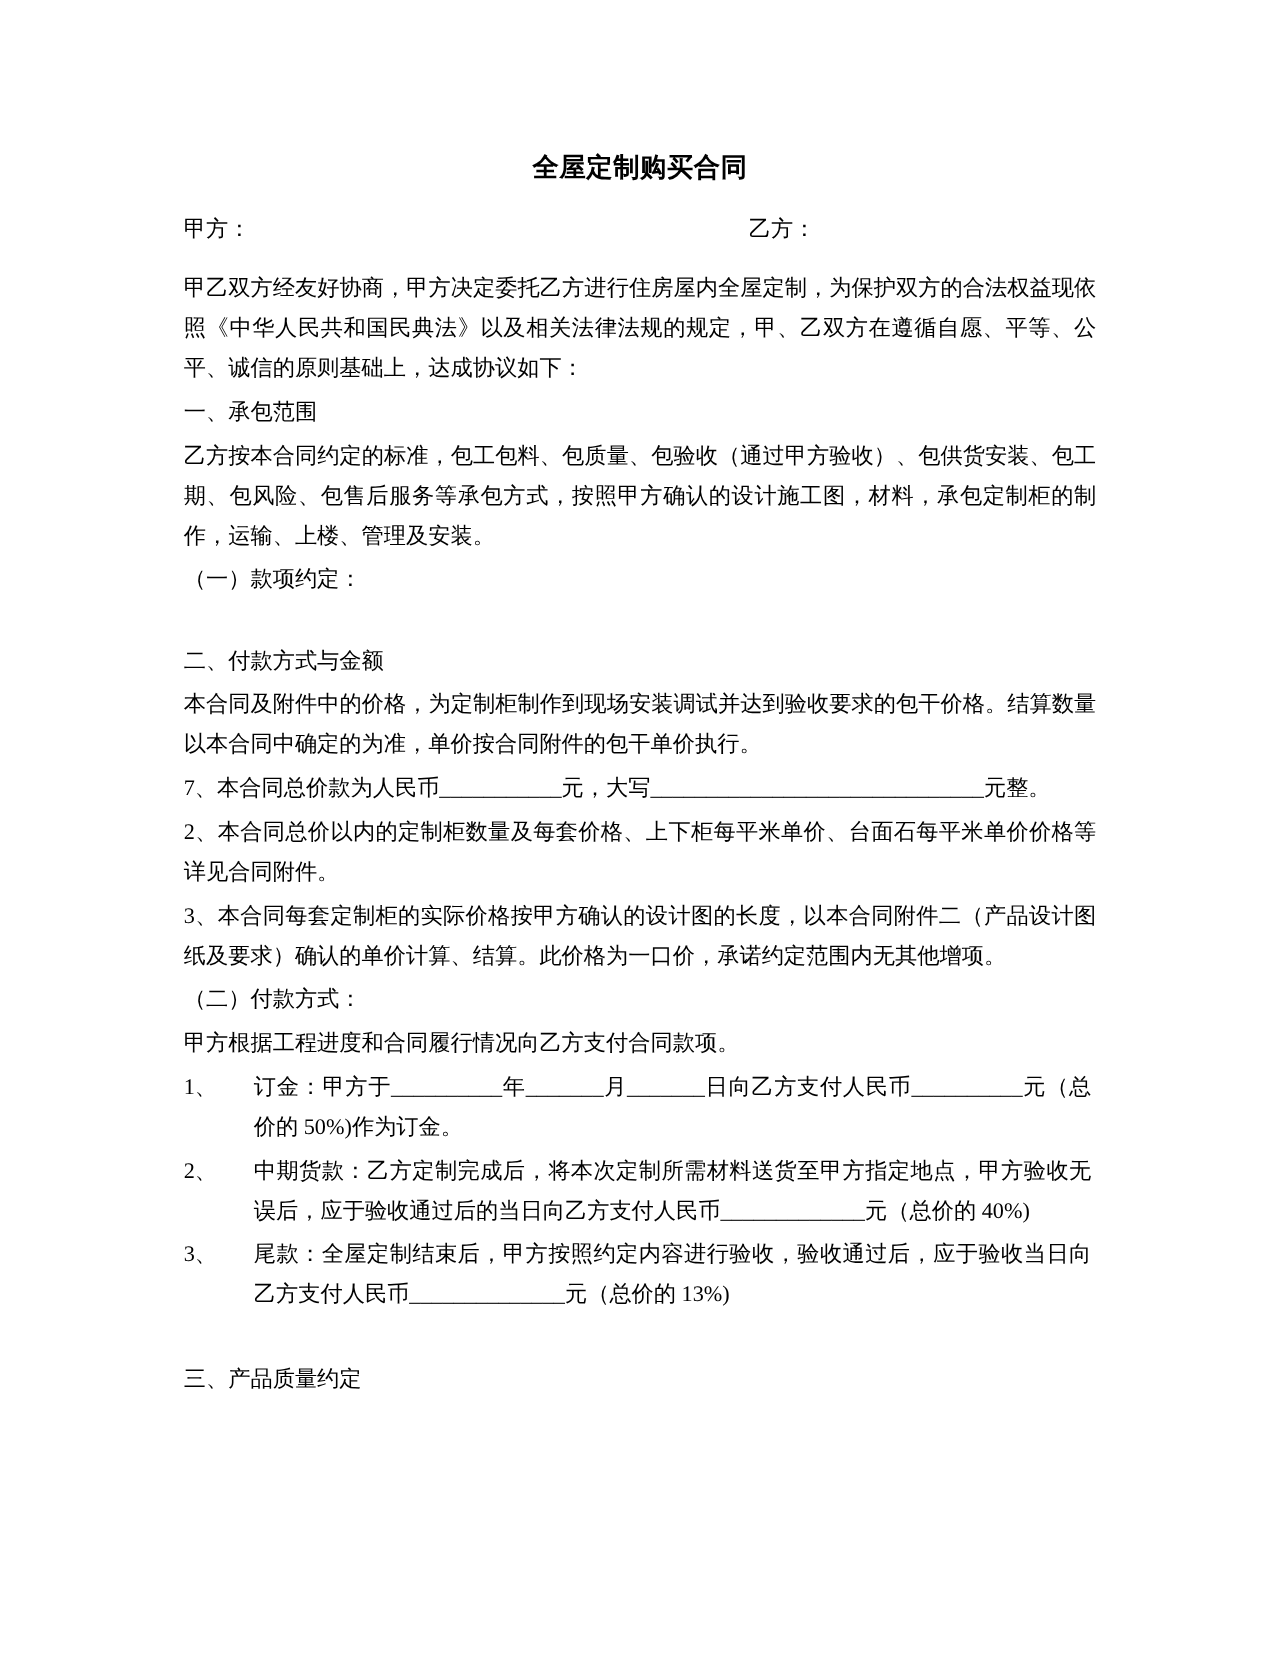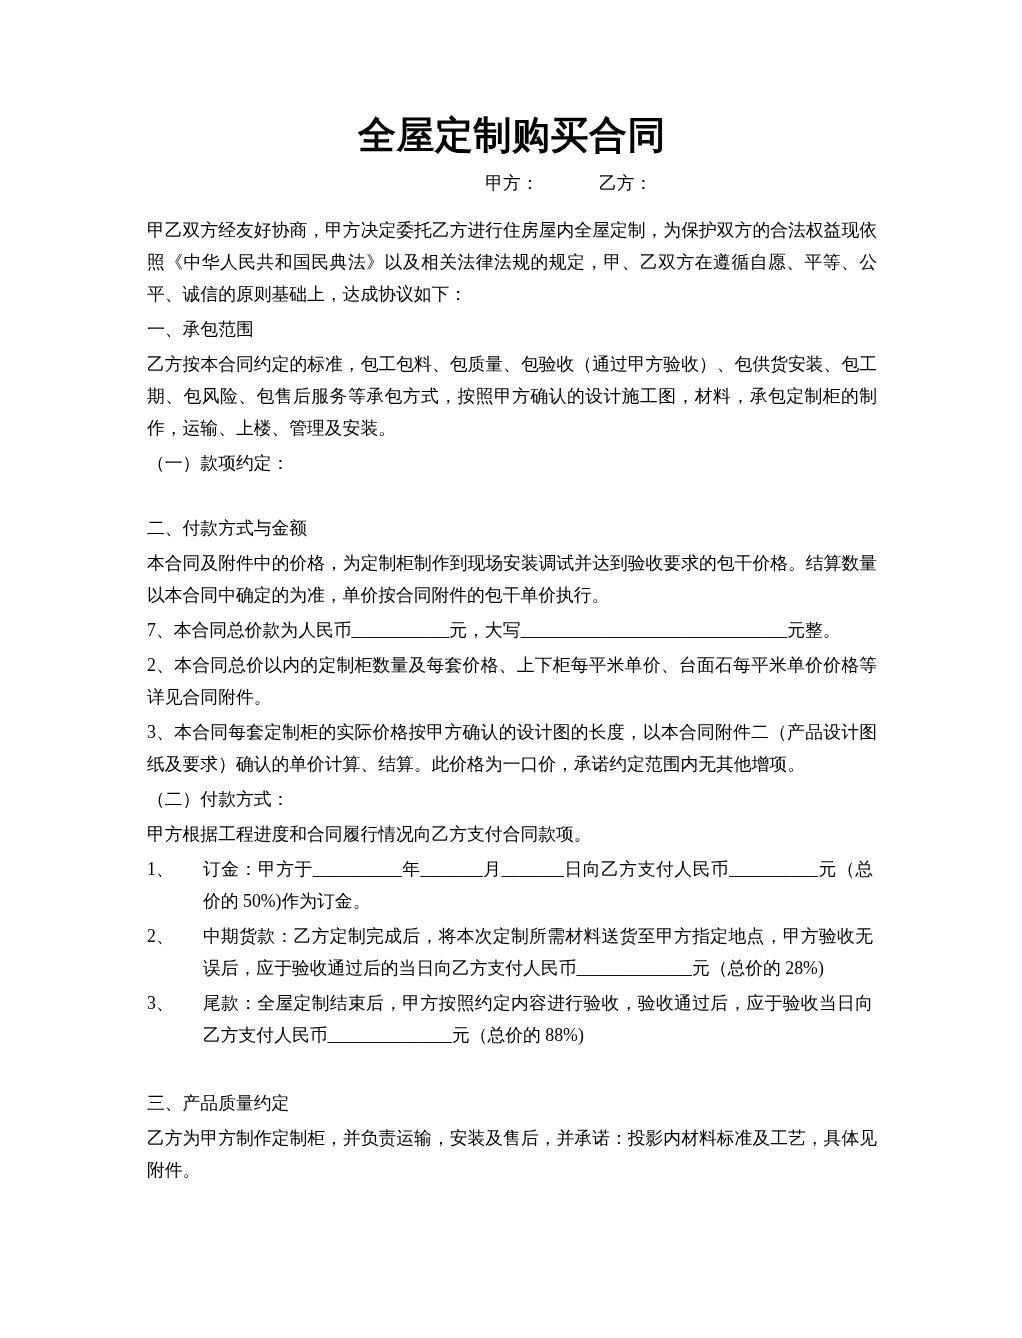--- a/index.html
+++ b/index.html
@@ -22,30 +22,30 @@
     top: 112px;
     width: 730px;
     font-size: 17.8px;
     line-height: 32px;
     text-align: justify;
   }
   .title {
     margin: 0 0 14px 0;
     font-family: "Liberation Sans", "DejaVu Sans", sans-serif;
     font-weight: bold;
-    font-size: 38px;
+    font-size: 21px;
     line-height: 46px;
     text-align: center;
     letter-spacing: 0.5px;
   }
   .hdr-row {
     position: relative;
     height: 22px;
     line-height: 22px;
-    text-align: center;
+    text-align: left;
   }
   .hdr-row.row1 { margin-bottom: 20px; }
   .hdr-row.row2 { margin-bottom: 16px; }
   .pos-party-b    { position: absolute; left: 452px; top: 0; }
   .pos-license    { position: absolute; left: 361px; top: 0; }
   p.para, p.heading {
     margin: 0 0 3px 0;
   }
   .gap-before    { margin-top: 33px !important; }
   .gap-before-lg { margin-top: 36px !important; }
@@ -94,25 +94,24 @@
     <p class="heading">（二）付款方式：</p>
     <p class="para">甲方根据工程进度和合同履行情况向乙方支付合同款项。</p>
 
     <div class="pay-item">
       <span class="pay-marker">1、</span>
       <span class="pay-text">订金：甲方于__________年_______月_______日向乙方支付人民币__________元（总价的 50%)作为订金。</span>
     </div>
 
     <div class="pay-item">
       <span class="pay-marker">2、</span>
-      <span class="pay-text">中期货款：乙方定制完成后，将本次定制所需材料送货至甲方指定地点，甲方验收无误后，应于验收通过后的当日向乙方支付人民币_____________元（总价的 28%)</span>
+      <span class="pay-text">中期货款：乙方定制完成后，将本次定制所需材料送货至甲方指定地点，甲方验收无误后，应于验收通过后的当日向乙方支付人民币_____________元（总价的 40%)</span>
     </div>
 
     <div class="pay-item">
       <span class="pay-marker">3、</span>
-      <span class="pay-text">尾款：全屋定制结束后，甲方按照约定内容进行验收，验收通过后，应于验收当日向乙方支付人民币______________元（总价的 88%)</span>
+      <span class="pay-text">尾款：全屋定制结束后，甲方按照约定内容进行验收，验收通过后，应于验收当日向乙方支付人民币______________元（总价的 13%)</span>
     </div>
 
     <p class="heading gap-before-lg">三、产品质量约定</p>
-    <p class="para">乙方为甲方制作定制柜，并负责运输，安装及售后，并承诺：投影内材料标准及工艺，具体见附件。</p>
 
   </div>
 </div>
 
 </body></html>

